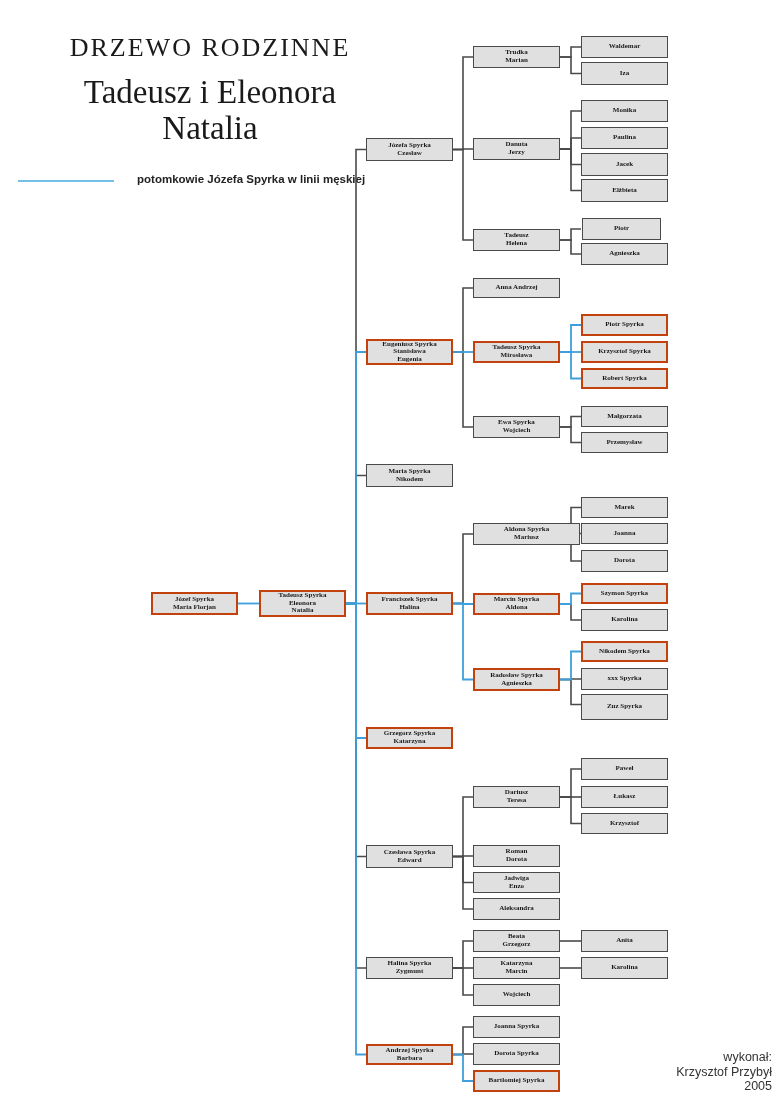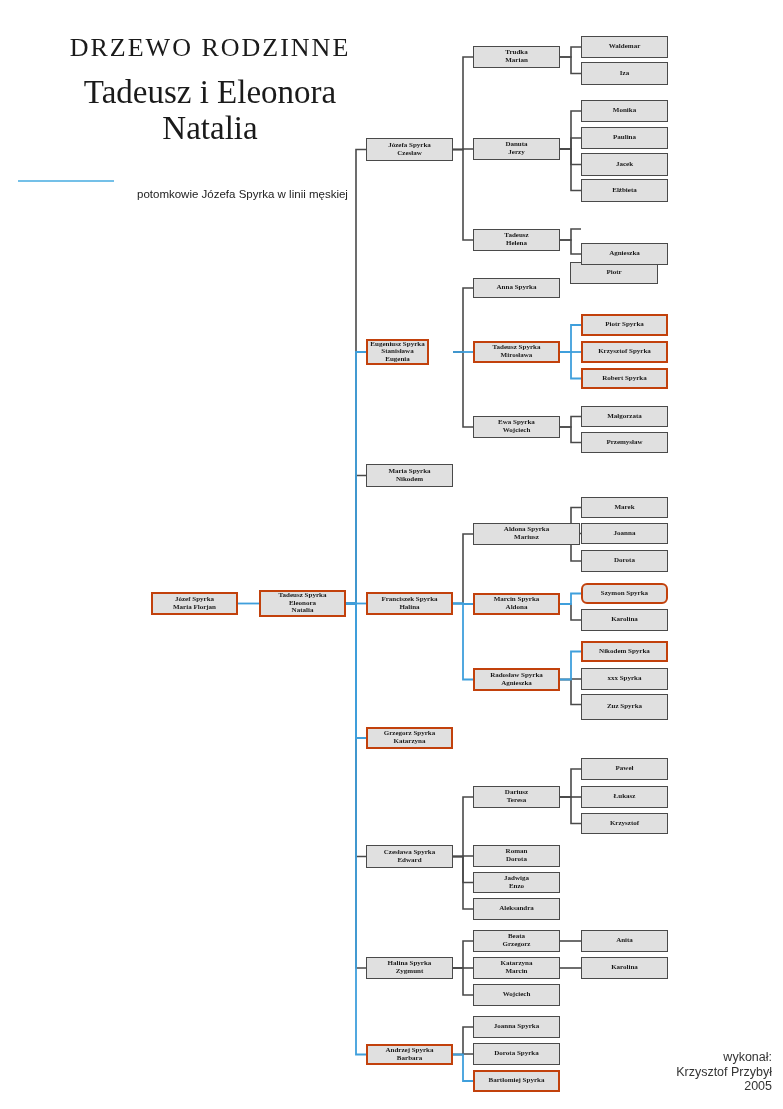--- a/index.html
+++ b/index.html
@@ -16,22 +16,22 @@
     position:absolute;left:0;top:74px;width:420px;text-align:center;
     font-size:33px;line-height:36px;color:#1a1a1a;font-weight:400;
   }
   .legend{position:absolute;left:0;top:168px;width:420px;height:24px;}
   .legend-line{
     position:absolute;left:18px;top:12px;width:96px;height:0;
     border-top:2px solid #74c0e8;
   }
   .legend-label{
     position:absolute;left:137px;top:5px;width:270px;
-    font-family:"Liberation Sans", sans-serif;font-weight:normal;
-    font-size:11.5px;color:#222;margin-top:15px;
+    font-family:"Liberation Sans", sans-serif;font-weight:bold;
+    font-size:11.5px;color:#222;
   }
   #tree{position:absolute;inset:0;}
   svg.wires{position:absolute;left:0;top:0;}
   .node{
     position:absolute;background:#e0e0e0;box-sizing:border-box;
     display:flex;flex-direction:column;align-items:center;justify-content:center;
     text-align:center;z-index:2;
   }
   .node.dark{border:1.5px solid #4a4a4a;}
   .node.blue{border:2px solid #c2410c;}
@@ -125,21 +125,21 @@
       </div>
       <div class="node blue" style="left: 259px; top: 590px; width: 87px; height: 27px;">
         <span>Tadeusz Spyrka</span>
         <span>Eleonora</span>
         <span>Natalia</span>
       </div>
       <div class="node dark" style="left: 366px; top: 138px; width: 87px; height: 23px;">
         <span>Józefa Spyrka</span>
         <span>Czesław</span>
       </div>
-      <div class="node blue" style="left: 366px; top: 339px; width: 63px; height: 26px;">
+      <div class="node blue" style="left: 366px; top: 339px; width: 87px; height: 26px;">
         <span>Eugeniusz Spyrka</span>
         <span>Stanisława</span>
         <span>Eugenia</span>
       </div>
       <div class="node dark" style="left: 366px; top: 464px; width: 87px; height: 23px;">
         <span>Maria Spyrka</span>
         <span>Nikodem</span>
       </div>
       <div class="node blue" style="left: 366px; top: 592px; width: 87px; height: 23px;">
         <span>Franciszek Spyrka</span>
@@ -167,21 +167,21 @@
       </div>
       <div class="node dark" style="left: 473px; top: 138px; width: 87px; height: 22px;">
         <span>Danuta</span>
         <span>Jerzy</span>
       </div>
       <div class="node dark" style="left: 473px; top: 229px; width: 87px; height: 22px;">
         <span>Tadeusz</span>
         <span>Helena</span>
       </div>
       <div class="node dark" style="left: 473px; top: 278px; width: 87px; height: 20px;">
-        <span>Anna Spyrka</span>
+        <span>Anna Andrzej</span>
       </div>
       <div class="node blue" style="left: 473px; top: 341px; width: 87px; height: 22px;">
         <span>Tadeusz Spyrka</span>
         <span>Mirosława</span>
       </div>
       <div class="node dark" style="left: 473px; top: 416px; width: 87px; height: 22px;">
         <span>Ewa Spyrka</span>
         <span>Wojciech</span>
       </div>
       <div class="node dark" style="left: 473px; top: 523px; width: 107px; height: 22px; text-align: right;">
@@ -242,21 +242,21 @@
       </div>
       <div class="node dark" style="left: 581px; top: 127px; width: 87px; height: 22px;">
         <span>Paulina</span>
       </div>
       <div class="node dark" style="left: 581px; top: 153px; width: 87px; height: 23px;">
         <span>Jacek</span>
       </div>
       <div class="node dark" style="left: 581px; top: 179px; width: 87px; height: 23px; justify-content: center;">
         <span>Elżbieta</span>
       </div>
-      <div class="node dark" style="left: 570px; top: 218px; width: 88px; height: 22px; margin-top: 44px;">
+      <div class="node dark" style="left: 582px; top: 218px; width: 79px; height: 22px;">
         <span>Piotr</span>
       </div>
       <div class="node dark" style="left: 581px; top: 243px; width: 87px; height: 22px;">
         <span>Agnieszka</span>
       </div>
       <div class="node blue" style="left: 581px; top: 314px; width: 87px; height: 22px;">
         <span>Piotr Spyrka</span>
       </div>
       <div class="node blue" style="left: 581px; top: 341px; width: 87px; height: 22px;">
         <span>Krzysztof Spyrka</span>
@@ -272,21 +272,21 @@
       </div>
       <div class="node dark" style="left: 581px; top: 497px; width: 87px; height: 21px;">
         <span>Marek</span>
       </div>
       <div class="node dark" style="left: 581px; top: 523px; width: 87px; height: 21px;">
         <span>Joanna</span>
       </div>
       <div class="node dark" style="left: 581px; top: 550px; width: 87px; height: 22px;">
         <span>Dorota</span>
       </div>
-      <div class="node blue" style="left: 581px; top: 583px; width: 87px; height: 21px; border-radius: 6px;">
+      <div class="node blue" style="left: 581px; top: 583px; width: 87px; height: 21px;">
         <span>Szymon Spyrka</span>
       </div>
       <div class="node dark" style="left: 581px; top: 609px; width: 87px; height: 22px;">
         <span>Karolina</span>
       </div>
       <div class="node blue" style="left: 581px; top: 641px; width: 87px; height: 21px;">
         <span>Nikodem Spyrka</span>
       </div>
       <div class="node dark" style="left: 581px; top: 668px; width: 87px; height: 22px;">
         <span>xxx Spyrka</span>

